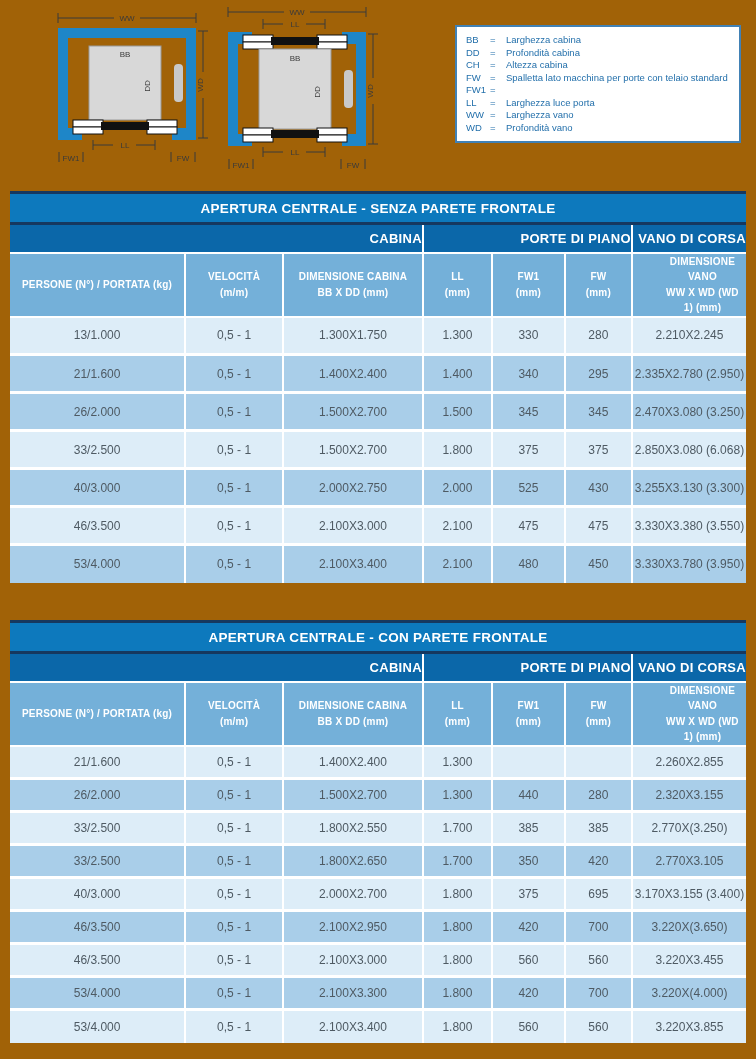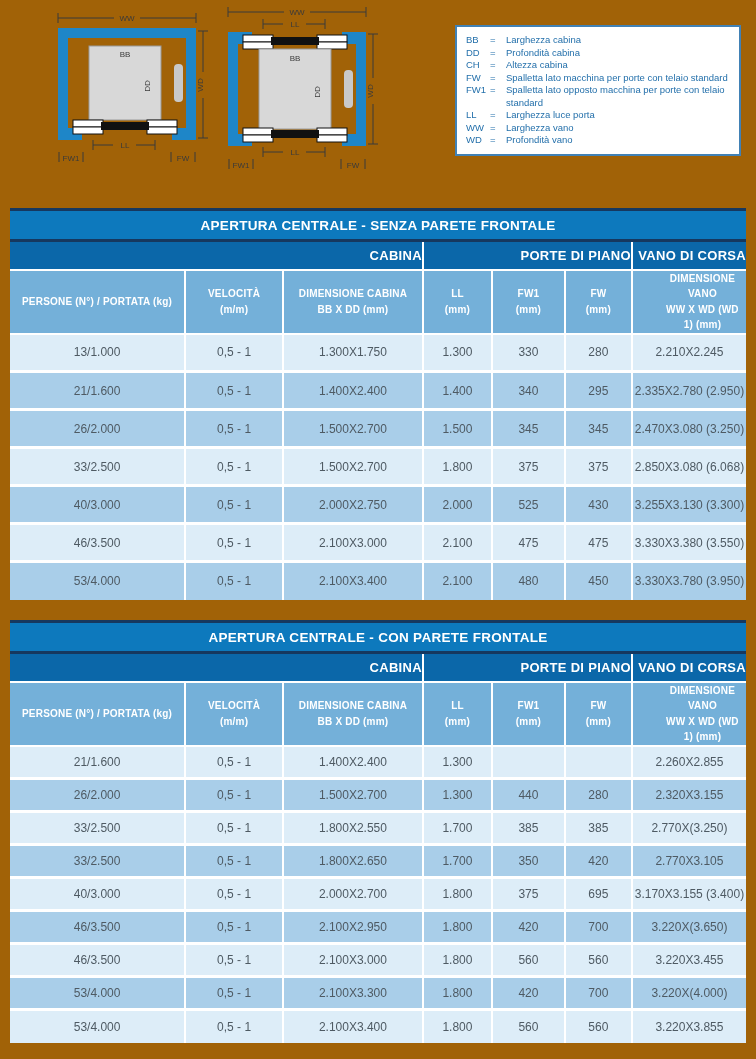--- a/index.html
+++ b/index.html
@@ -22,21 +22,21 @@
   .legend { position:absolute; left:455px; top:25px; width:286px; min-height:118px;
             border:2px solid #4181b5; background:#ffffff; padding:7px 9px;
             color:#2470ab; font-size:9.5px; line-height:1.32; }
   .legend-row { display:flex; }
   .legend-sym { width:24px; flex:none; }
   .legend-eq  { width:16px; flex:none; text-align:left; }
   .legend-desc{ flex:1; }
 
   
   .spec-table { position:absolute; left:10px; width:736px; border-collapse:collapse; table-layout:fixed; }
-  #table1 { top:208px; }
+  #table1 { top:191px; }
   #table2 { top:620px; }
 
   .title-row th { background:#0d79bd; color:#ffffff; font-weight:bold; font-size:13.5px;
                   height:31px; text-align:center; letter-spacing:0.3px;
                   border-top:3px solid #16385f; border-bottom:3px solid #16385f; }
   .group-row th { background:#0b67a9; color:#ffffff; font-weight:bold; font-size:13px;
                   height:29px; text-align:right; letter-spacing:0.3px;
                   border-right:2px solid #ffffff; border-bottom:2px solid #ffffff; }
   .group-row th:last-child { border-right:none; }
   .cols-row th { background:#74b0d9; color:#ffffff; font-weight:bold; font-size:10px;
@@ -180,21 +180,20 @@
         <span class="legend-desc">Altezza cabina</span>
       </div>
       <div class="legend-row">
         <span class="legend-sym">FW</span>
         <span class="legend-eq">=</span>
         <span class="legend-desc">Spalletta lato macchina  per porte con telaio standard</span>
       </div>
       <div class="legend-row">
         <span class="legend-sym">FW1</span>
         <span class="legend-eq">=</span>
-        <span class="legend-desc">Spalletta lato opposto macchina per porte con telaio standard</span>
       </div>
       <div class="legend-row">
         <span class="legend-sym">LL</span>
         <span class="legend-eq">=</span>
         <span class="legend-desc">Larghezza luce porta</span>
       </div>
       <div class="legend-row">
         <span class="legend-sym">WW</span>
         <span class="legend-eq">=</span>
         <span class="legend-desc">Larghezza vano</span>

